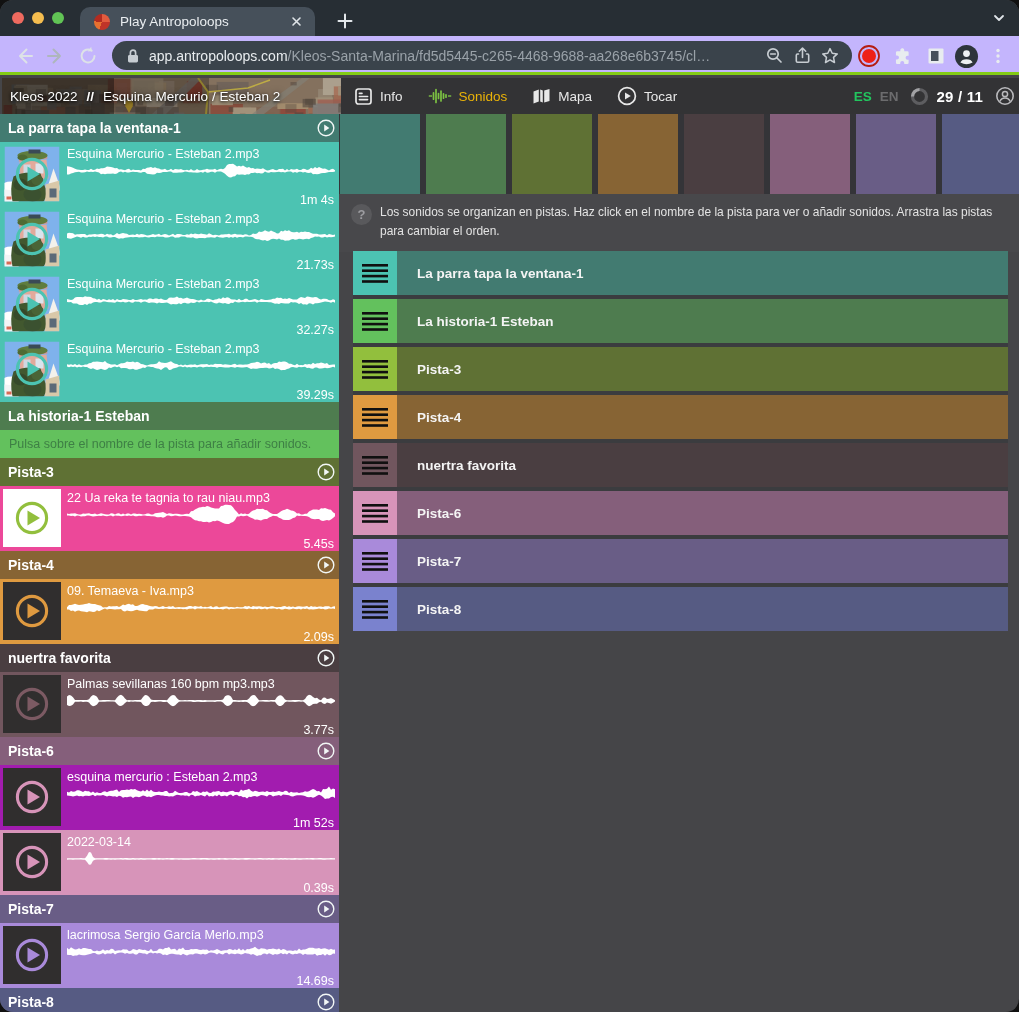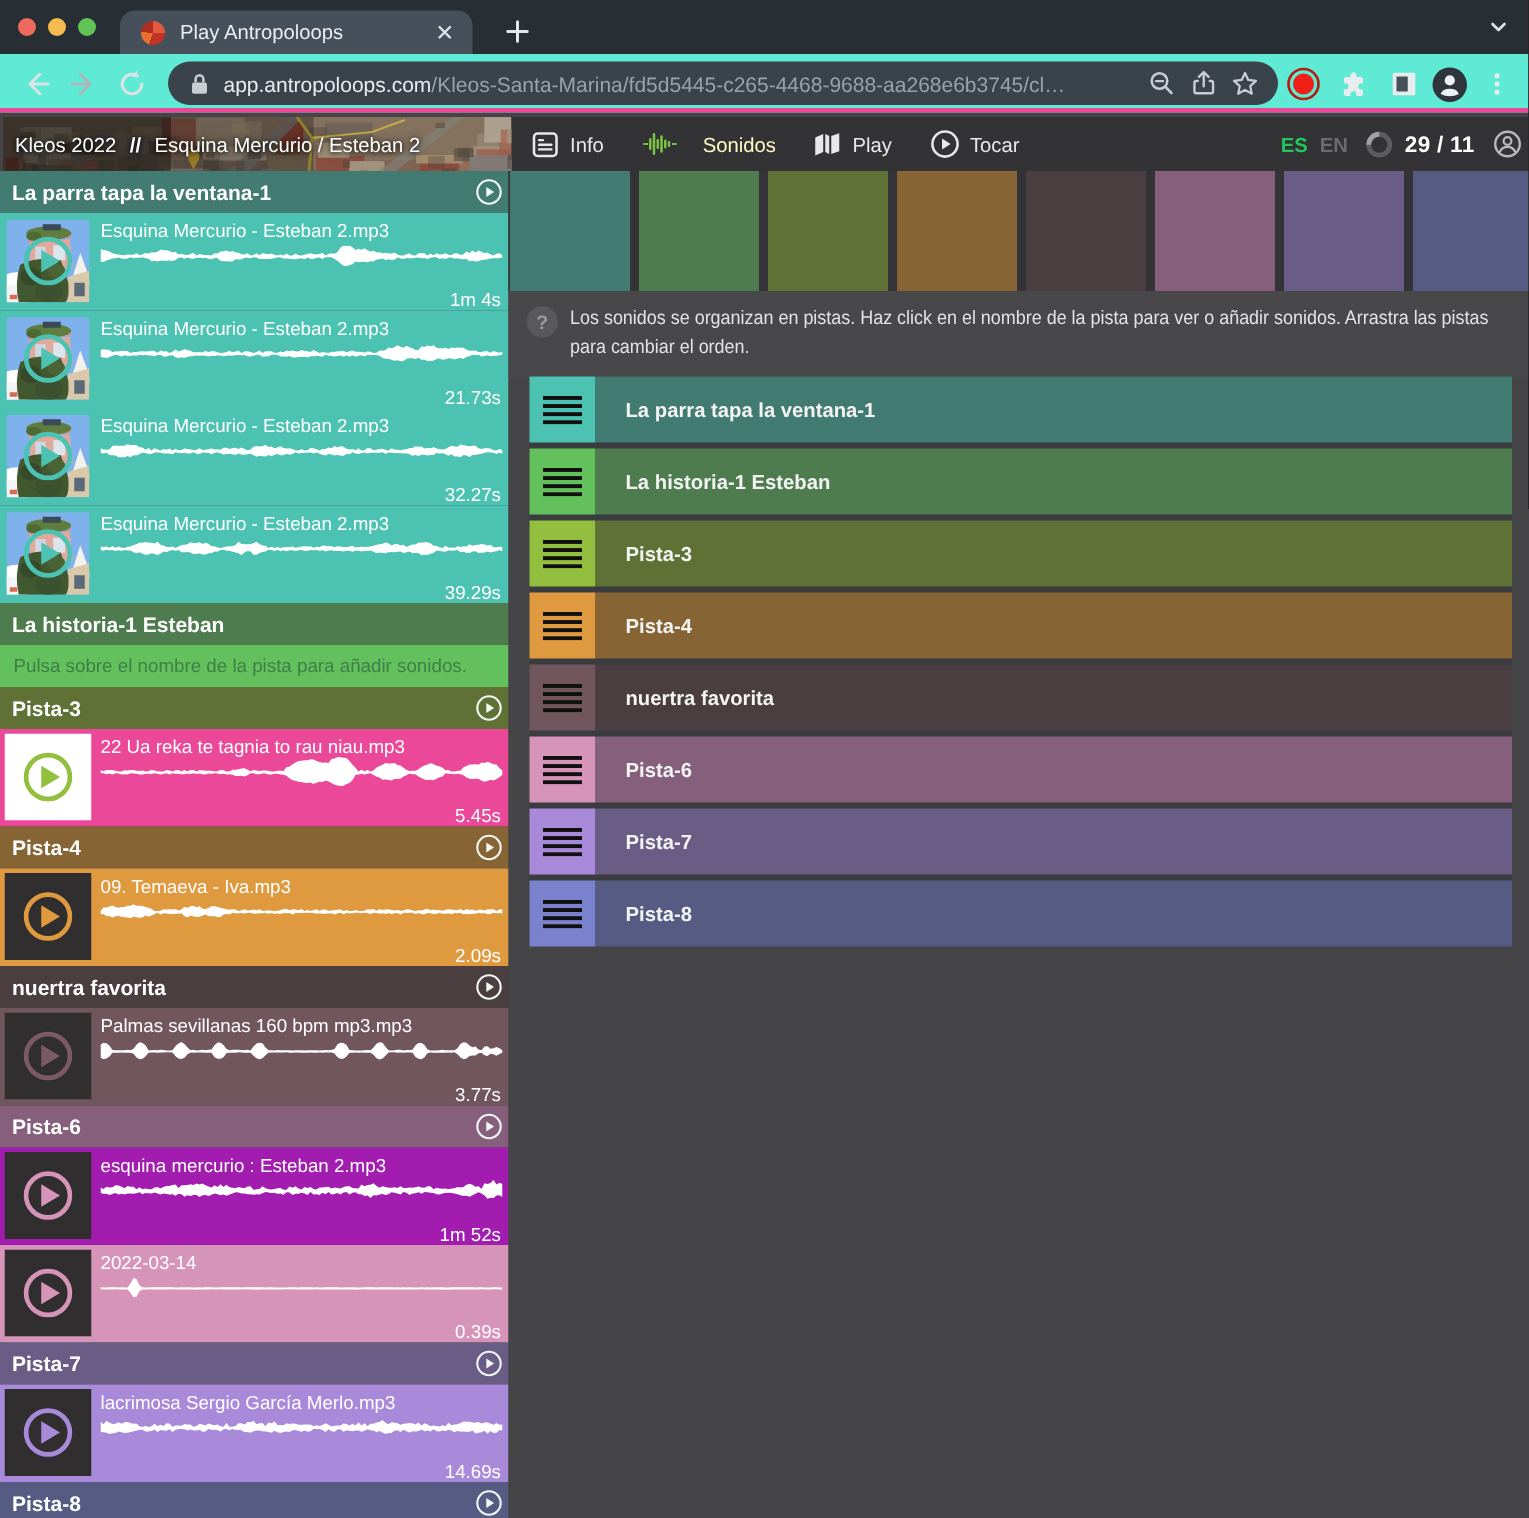--- a/index.html
+++ b/index.html
@@ -1,58 +1,59 @@
 <!DOCTYPE html>
 <html><head>
 <meta charset="utf-8">
 <style>
   * { margin:0; padding:0; box-sizing:border-box; }
   html,body { background:#111; }
   .screen {
     position:relative; width:1019px; height:1012px; overflow:hidden;
     font-family:"Liberation Sans", sans-serif;
     background:#454548;
+    border-radius:13px;
     -webkit-font-smoothing:antialiased;
   }
   
   .tabstrip { position:absolute; left:0; top:0; width:1019px; height:36px; background:#272e34; }
   .traffic { position:absolute; top:12px; width:12px; height:12px; border-radius:50%; }
   .t-red { left:12px; background:#ee6a5f; }
   .t-yellow { left:32px; background:#f5bd4f; }
   .t-green { left:52px; background:#61c455; }
   .tab {
     position:absolute; left:80px; top:7px; width:235px; height:29px;
     background:#46505a; border-radius:10px 10px 0 0;
     display:flex; align-items:center; padding:0 10px 0 14px;
   }
   .tab-fav { width:16px; height:16px; border-radius:50%; flex:0 0 auto;
     background:conic-gradient(#e25b3e 0 90deg,#c03428 90deg 200deg,#e8702f 200deg 275deg,#b22b20 275deg 360deg); }
   .tab-title { color:#e9edf0; font-size:13.5px; margin-left:10px; flex:1 1 auto; white-space:nowrap; overflow:hidden; }
   .tab-close { width:17px; height:17px; color:#dfe4e8; font-size:15px; line-height:17px; text-align:center; flex:0 0 auto; }
   .newtab { position:absolute; left:333px; top:9px; width:24px; height:24px; color:#e4e8eb; font-size:21px; line-height:23px; text-align:center; font-weight:300; }
   .tab-chevron { position:absolute; right:12px; top:10px; color:#dfe4e8; }
-  .toolbar { position:absolute; left:0; top:36px; width:1019px; height:39px; background:#5eead4; border-bottom:3px solid #ec4899; }
+  .toolbar { position:absolute; left:0; top:36px; width:1019px; height:39px; background:#c4b5fd; border-bottom:3px solid #84cc16; }
   .tb-ic { position:absolute; top:7px; width:26px; height:26px; display:flex; align-items:center; justify-content:center; }
   .urlbar {
     position:absolute; left:112px; top:5px; width:740px; height:29px; border-radius:15px;
     background:#3a434b; display:flex; align-items:center; padding:0 8px 0 14px;
   }
   .url-text { font-size:14px; margin-left:9px; white-space:nowrap; overflow:hidden; flex:1 1 auto; }
   .url-host { color:#e8ecef; font-weight:400;}
   .url-path { color:#9aa2a9; font-weight:400;}
   .pill-ic { width:28px; height:26px; display:flex; align-items:center; justify-content:center; flex:0 0 auto; }
   
   .app-header { position:absolute; left:2px; top:78px; width:1019px; height:36px; background:#333335; }
   .cover { position:absolute; left:0; top:0; width:339px; height:36px; overflow:hidden; }
   .breadcrumb { position:absolute; left:8px; top:0; height:36px; display:flex; align-items:center; color:#fff; font-size:13.5px; font-weight:500; text-shadow:0 1px 3px rgba(0,0,0,.9), 0 0 6px rgba(0,0,0,.5); white-space:nowrap; }
   .bc-sep { margin:0 9px; font-weight:600; }
   .nav { position:absolute; left:352px; top:0; height:36px; display:flex; align-items:center; }
   .nav-item { display:flex; align-items:center; margin-right:25px; color:#e8e8e8; font-size:13.5px; }
   .nav-item .nav-ic { margin-right:7px; display:flex; }
-  .nav-item.active { color:#fef9c3;gap:10px; }
+  .nav-item.active { color:#eab308; }
   .hdr-right { position:absolute; right:6px; top:0; height:36px; display:flex; align-items:center; }
   .lang { font-size:13.5px; font-weight:700; margin-right:8px; }
   .lang.active { color:#22c55e; }
   .lang.inactive { color:#6c6c6e; }
   .loader { margin:0 8px 0 3px; display:flex; }
   .counter { color:#fff; font-size:15px; font-weight:700; letter-spacing:.2px; margin-right:12px; white-space:nowrap; }
   
   .sidebar { position:absolute; left:0; top:114px; width:339px; height:898px; overflow:hidden; }
   .trk-head { position:relative; height:28px; display:flex; align-items:center; }
   .trk-name { color:#fff; font-size:14px; font-weight:600; margin-left:8px; flex:1 1 auto; white-space:nowrap; overflow:hidden; }
@@ -309,21 +310,21 @@
           <span>Sonidos</span>
         </div>
         <div class="nav-item">
           <span class="nav-ic">
             <svg width="19" height="17" viewBox="0 0 19 17">
               <path d="M1.5 3.6 L6.8 1.4 V13.4 L1.5 15.6 Z" fill="#e8e8e8"></path>
               <path d="M8.2 1.4 L10.8 2.6 V14.6 L8.2 13.4 Z" fill="#e8e8e8"></path>
               <path d="M12.2 2.6 L17.5 0.9 V12.9 L12.2 14.6 Z" fill="#e8e8e8"></path>
             </svg>
           </span>
-          <span>Play</span>
+          <span>Mapa</span>
         </div>
         <div class="nav-item">
           <span class="nav-ic">
             <svg width="20" height="20" viewBox="0 0 20 20">
               <circle cx="10" cy="10" r="8.4" stroke="#e8e8e8" stroke-width="1.7" fill="none"></circle>
               <path d="M8 6.4 L13.8 10 L8 13.6 Z" fill="#e8e8e8"></path>
             </svg>
           </span>
           <span>Tocar</span>
         </div>

